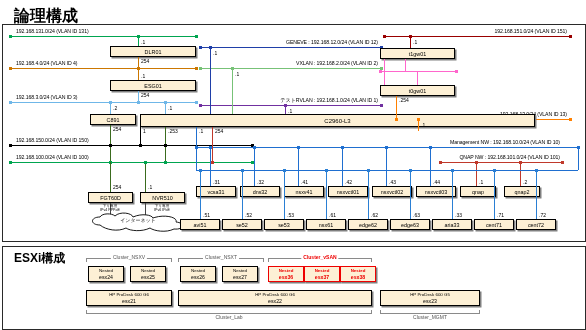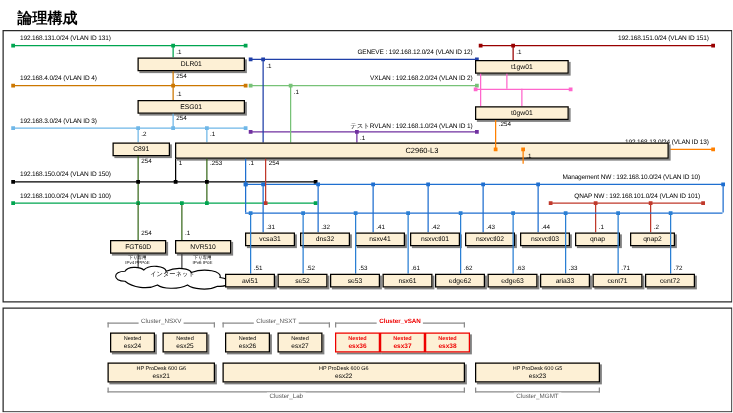--- a/index.html
+++ b/index.html
@@ -26,21 +26,22 @@
   .clbl{position:absolute;font-size:5px;color:#555;white-space:nowrap;transform:translateX(-50%);background:#fff;padding:0 2px;}
   .clbl.red{color:#ee0000;font-weight:bold;}
   .brk{position:absolute;border-top:1px solid #8a8a8a;height:4px;border-left:1px solid #8a8a8a;border-right:1px solid #8a8a8a;box-sizing:border-box;}
   .brk.bot{border-top:none;border-bottom:1px solid #8a8a8a;}
   .tiny{position:absolute;font-size:3.6px;color:#000;text-align:center;line-height:1.15;white-space:nowrap;}
 </style>
 </head>
 <body>
 
 <div id="canvas">
-    <div class="title" style="left: 14px; top: 6px; font-size: 12px;">論理構成</div>
+    <div class="title" style="left: 14px; top: 6px; font-size: 16px;">論理構成</div>
+    <div class="title" style="left: 14px; top: 250px; font-size: 12px;">ESXi構成</div>
     <div class="frame" style="left: 2px; top: 24px; width: 582px; height: 216px;"></div>
     <div class="frame" style="left: 2px; top: 246px; width: 582px; height: 82px;"></div>
     <div class="hline" style="left: 10px; top: 36px; width: 186px; background: rgb(0, 165, 80); height: 1.4px;"></div>
     <div class="dot" style="left: 8.5px; top: 35.2px; background: rgb(0, 165, 80);"></div>
     <div class="dot" style="left: 194.5px; top: 35.2px; background: rgb(0, 165, 80);"></div>
     <div class="lbl " style="left: 16px; top: 28px;">192.168.131.0/24  (VLAN ID 131)</div>
     <div class="hline" style="left: 10px; top: 68px; width: 186px; background: rgb(204, 119, 0); height: 1.4px;"></div>
     <div class="dot" style="left: 8.5px; top: 67.2px; background: rgb(204, 119, 0);"></div>
     <div class="dot" style="left: 194.5px; top: 67.2px; background: rgb(204, 119, 0);"></div>
     <div class="lbl " style="left: 16px; top: 60px;">192.168.4.0/24  (VLAN ID 4)</div>

